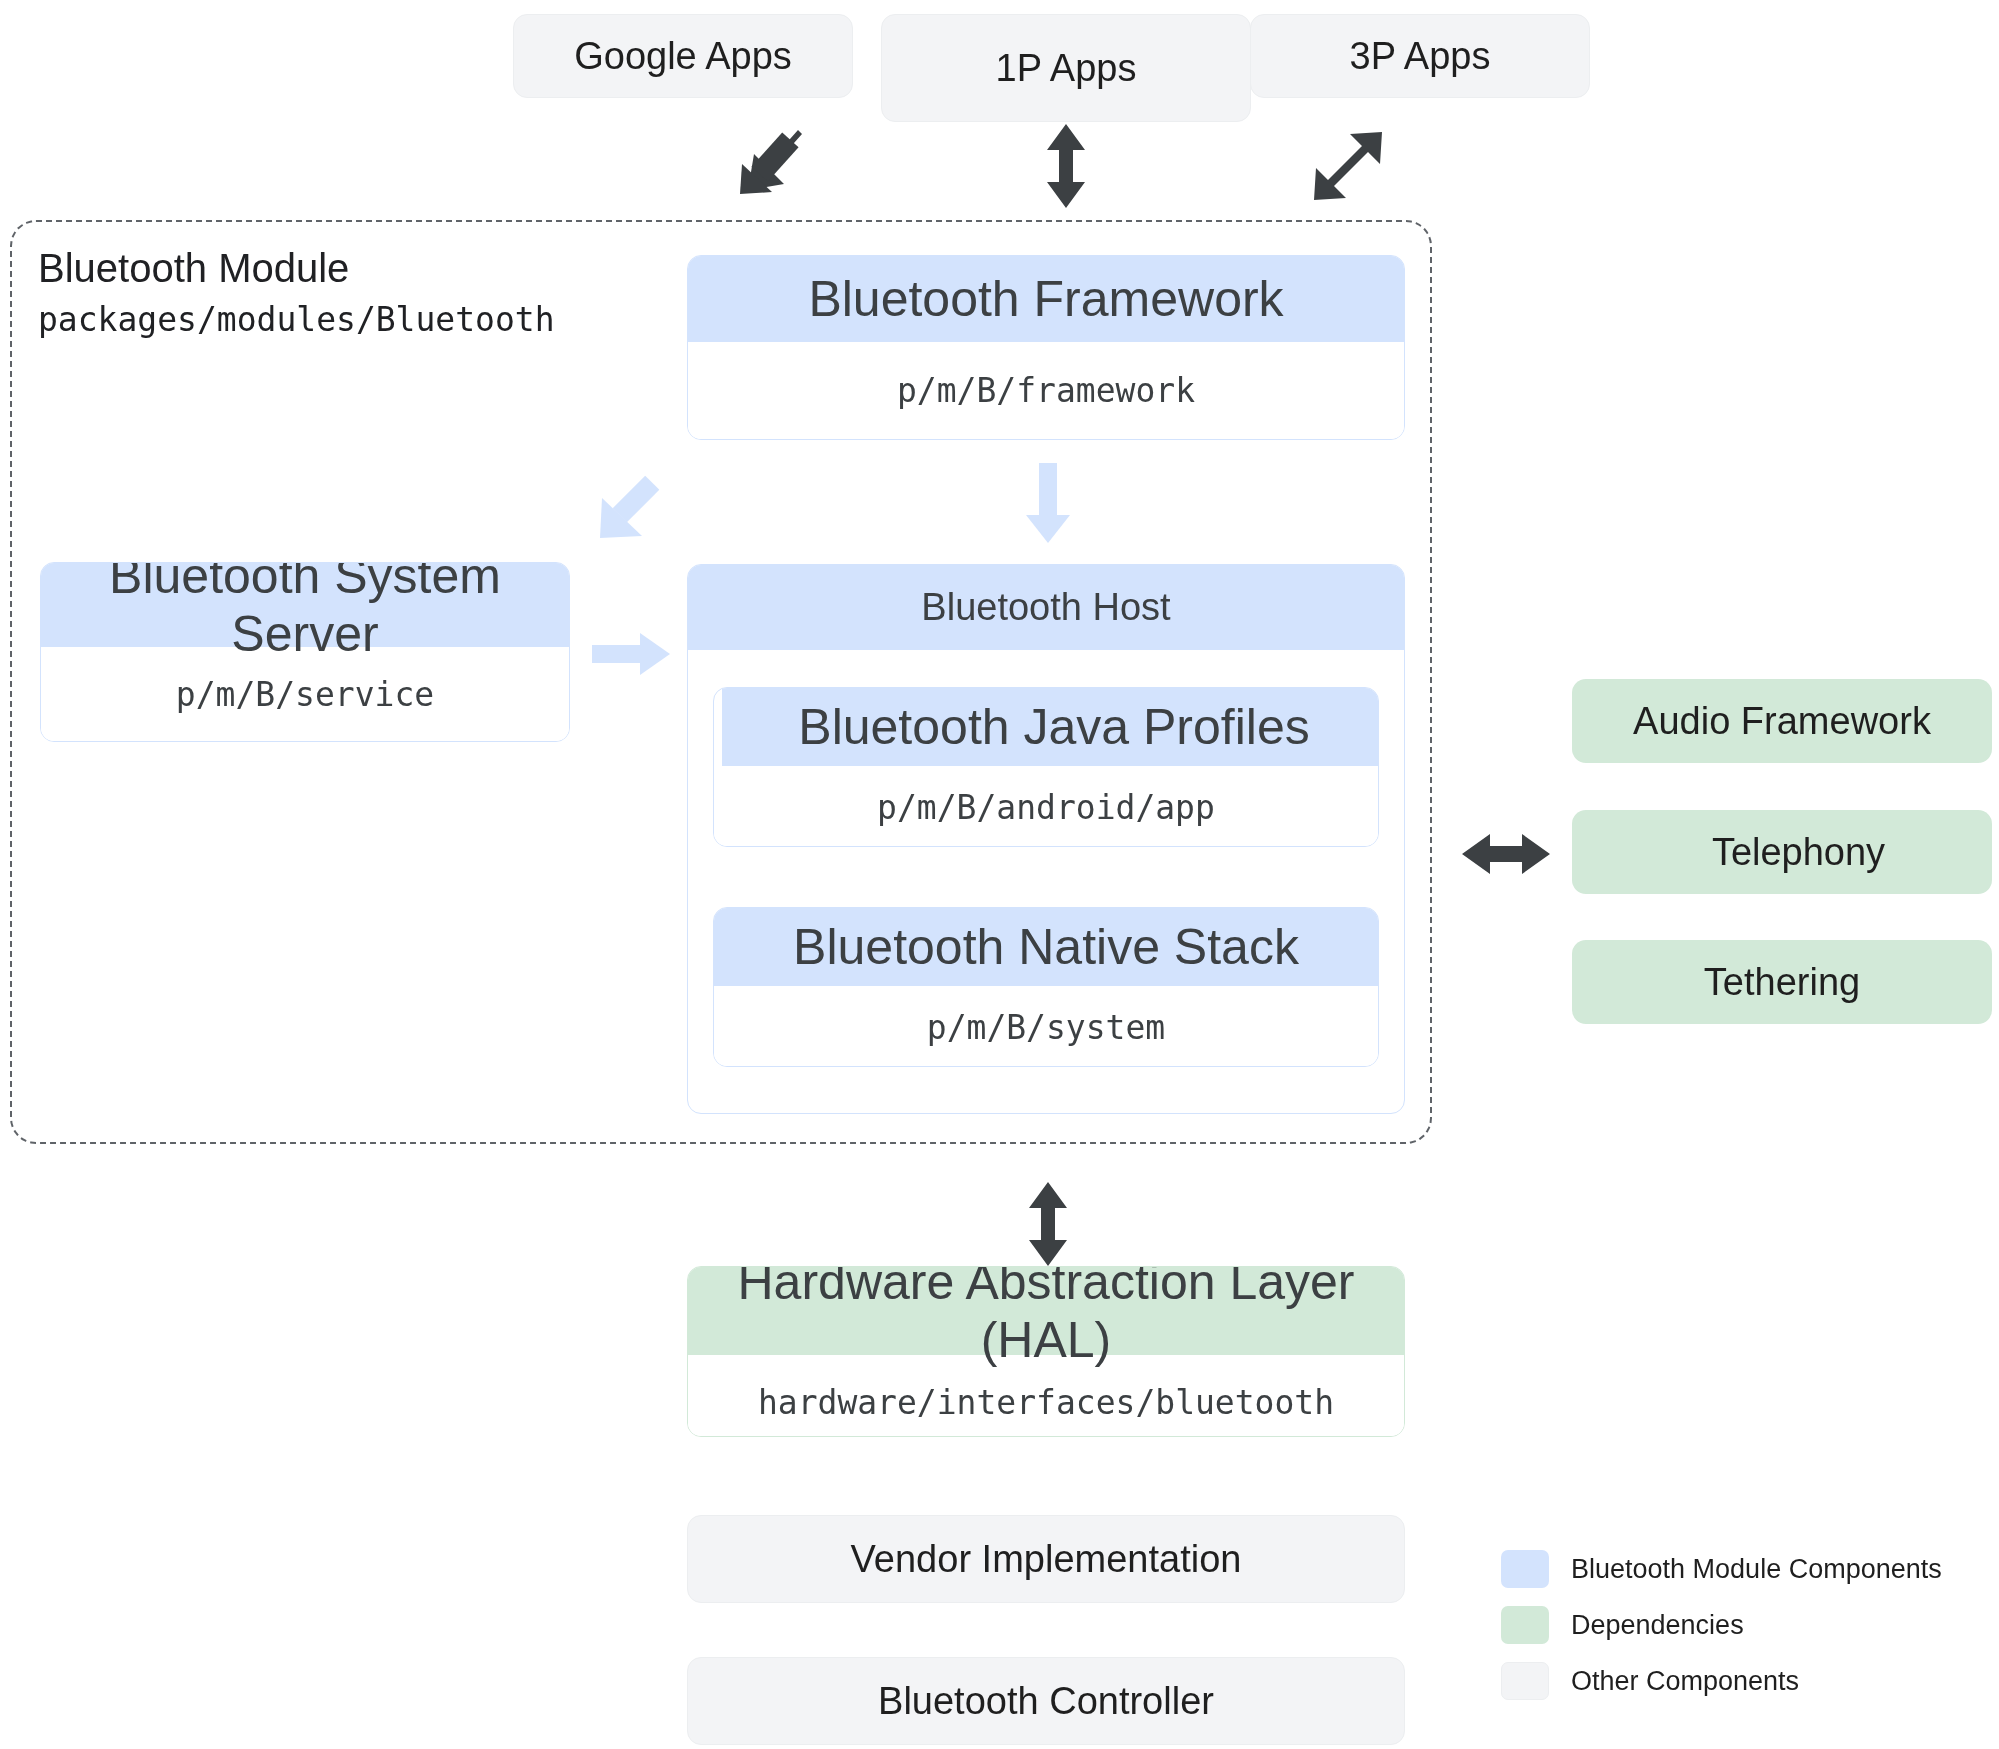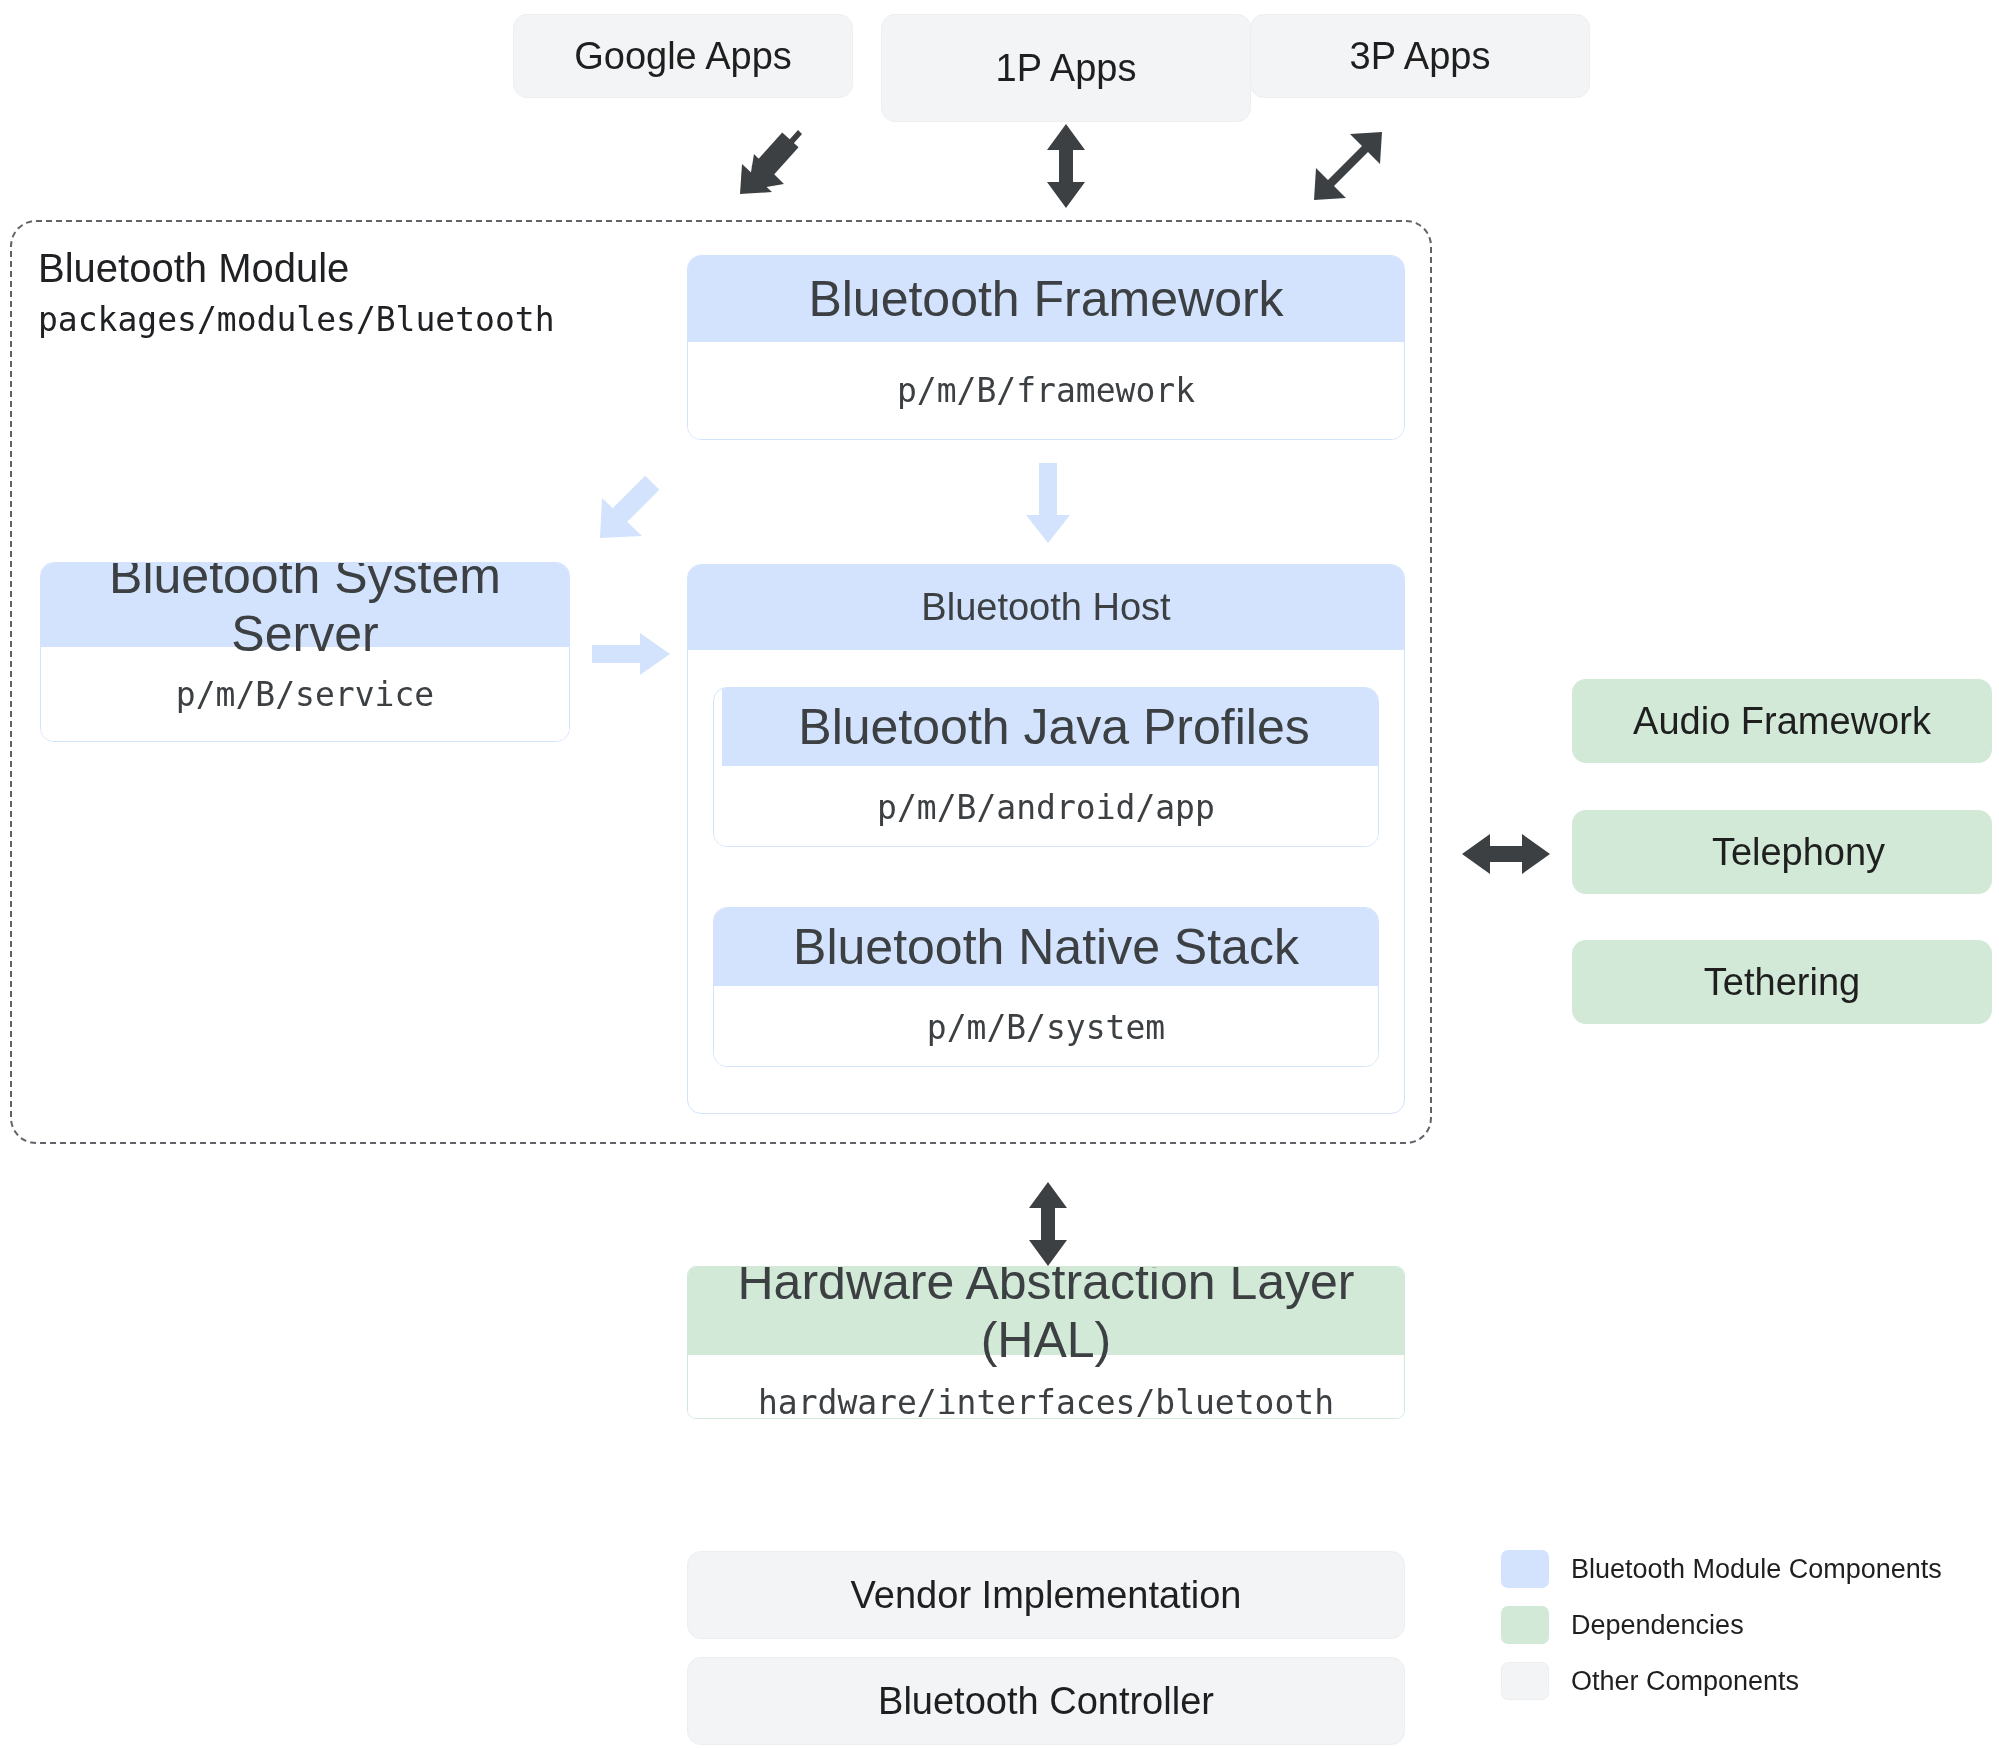--- a/index.html
+++ b/index.html
@@ -244,26 +244,26 @@
   <div class="box green-flat" style="left:1572px; top:940px; width:420px; height:84px;">
     <span>Tethering</span>
   </div>
 
   <svg class="arrow" style="left:1022px; top:1182px;" width="52" height="84" viewBox="0 0 52 84">
     <g fill="#3c4043">
       <path d="M26 0 L45 26 L33 26 L33 58 L45 58 L26 84 L7 58 L19 58 L19 26 L7 26 Z"></path>
     </g>
   </svg>
 
-  <div class="stack-box green" style="left:687px; top:1266px; width:718px; height:153px;border-radius:9px;">
+  <div class="stack-box green" style="left:687px; top:1266px; width:718px; height:171px;">
     <div class="hdr" style="height:88px;">Hardware Abstraction Layer (HAL)</div>
     <div class="path" style="height:95px;">hardware/interfaces/bluetooth</div>
   </div>
 
-  <div class="box grey-box" style="left:687px; top:1515px; width:718px; height:88px;margin-top:36px;">
+  <div class="box grey-box" style="left:687px; top:1515px; width:718px; height:88px;">
     <span>Vendor Implementation</span>
   </div>
 
   <div class="box grey-box" style="left:687px; top:1657px; width:718px; height:88px;">
     <span>Bluetooth Controller</span>
   </div>
 
   <div id="legend" style="left:1501px; top:1550px;">
     <div class="legend-row">
       <div class="legend-swatch" style="background:#d3e3fd;"></div>

